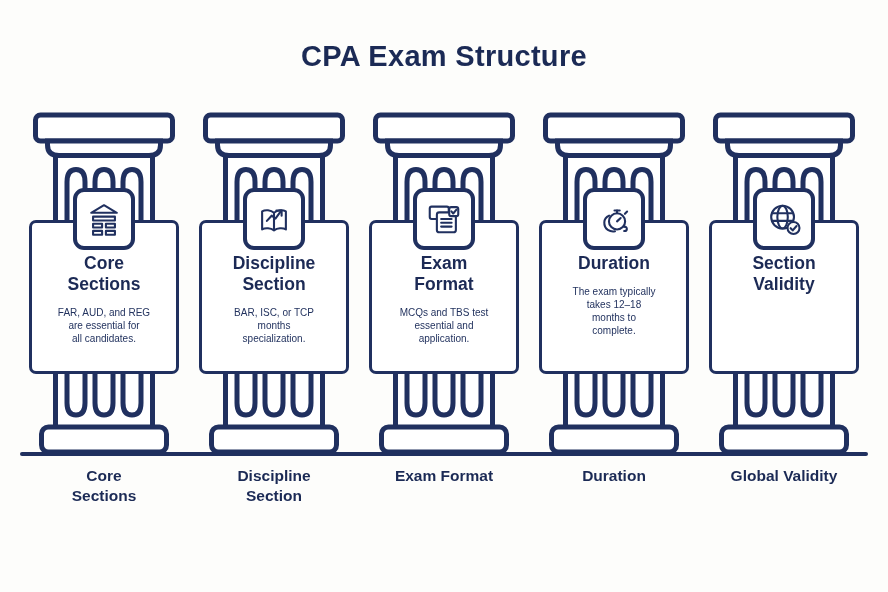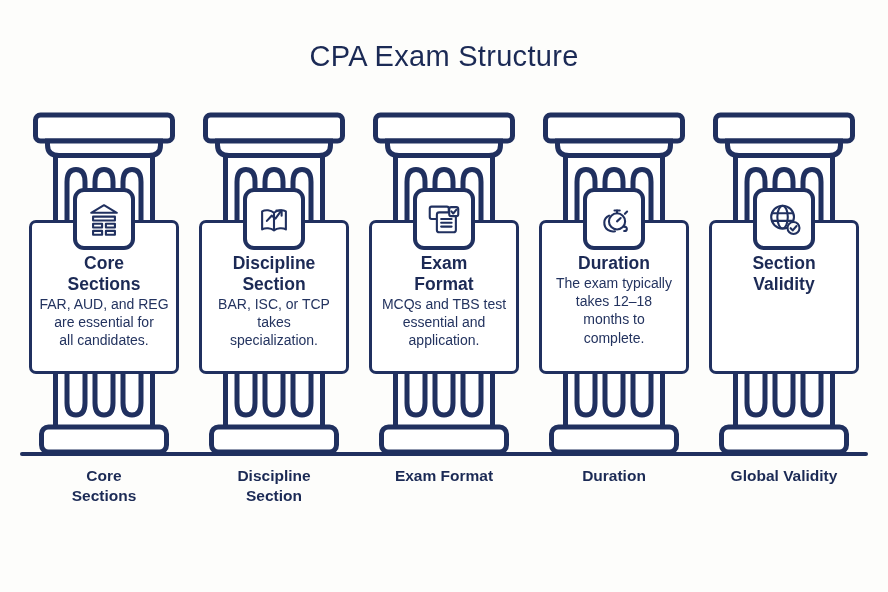--- a/index.html
+++ b/index.html
@@ -4,21 +4,21 @@
 <style>
   html,body { margin:0; padding:0; }
   .page {
     position:relative; width:888px; height:592px;
     background:#fdfdfb; overflow:hidden;
     font-family:"Liberation Sans", sans-serif;
     color:#1b2a55;
   }
   .main-title {
     position:absolute; top:40px; left:0; width:100%;
-    text-align:center; font-size:29px; font-weight:400;
+    text-align:center; font-size:29px; font-weight:700;
     color:#1b2a55; letter-spacing:.3px;
   }
   .pillars-row { position:absolute; top:112px; left:19px; display:flex; }
   .pillar-col { position:relative; width:170px; height:345px; }
   .pillar-art { position:absolute; left:0; top:0; width:170px; height:345px; }
   .pillar-art svg { display:block; }
   .info-card {
     position:absolute; left:10px; right:10px; top:108px; height:118px;
     background:#ffffff; border:3.5px solid #20305f; border-radius:7px;
     padding:30px 6px 0 6px; z-index:2; text-align:center;
@@ -27,21 +27,21 @@
     position:absolute; left:50%; top:76px; width:54px; height:54px;
     transform:translateX(-50%);
     background:#ffffff; border:4px solid #20305f; border-radius:11px;
     display:flex; align-items:center; justify-content:center; z-index:3;
   }
   .card-title {
     font-size:17.5px; font-weight:700; color:#1c2a55;
     line-height:1.2; white-space:pre-line;
   }
   .card-desc {
-    font-size:14px; color:#23335f;
+    margin-top:11px; font-size:10px; color:#23335f;
     line-height:1.3; white-space:pre-line;
   }
   .ground-line {
     position:absolute; top:452px; left:20px; width:848px; height:4px;
     background:#20305f; border-radius:2px;
   }
   .labels-row { position:absolute; top:466px; left:19px; display:flex; }
   .pillar-label {
     width:170px; text-align:center; font-size:15.5px; font-weight:700;
     color:#1b2a55; line-height:1.3; white-space:pre-line;
@@ -117,21 +117,21 @@
             <path d="M20 13.5 C16.5 10.5 11 10 7.5 12 V31 C11 29 16.5 29.5 20 32 C23.5 29.5 29 29 32.5 31 V12 C29 10 23.5 10.5 20 13.5 V32"></path>
             <path d="M12.5 22 L17.5 16.5 L21.5 19.5 L27.5 11.5"></path>
             <path d="M22.5 11 H28 V16.5"></path>
           </g>
         </svg>
       </div>
       <div class="info-card">
         <div class="card-title">Discipline
 Section</div>
         <div class="card-desc">BAR, ISC, or TCP
-takes
+months
 specialization.</div>
       </div>
     </div>
 
     <div class="pillar-col">
       <div class="pillar-art">
   <svg width="170" height="345" viewBox="0 0 170 345" fill="none" xmlns="http://www.w3.org/2000/svg">
     <g stroke="#20305f" stroke-width="5">
       <rect x="16.5" y="3" width="137" height="26" rx="5" fill="#ffffff"></rect>
       <path d="M28.5 29 H141.5 V33 Q141.5 43.5 130 43.5 H40 Q28.5 43.5 28.5 33 Z" fill="#ffffff"></path>

